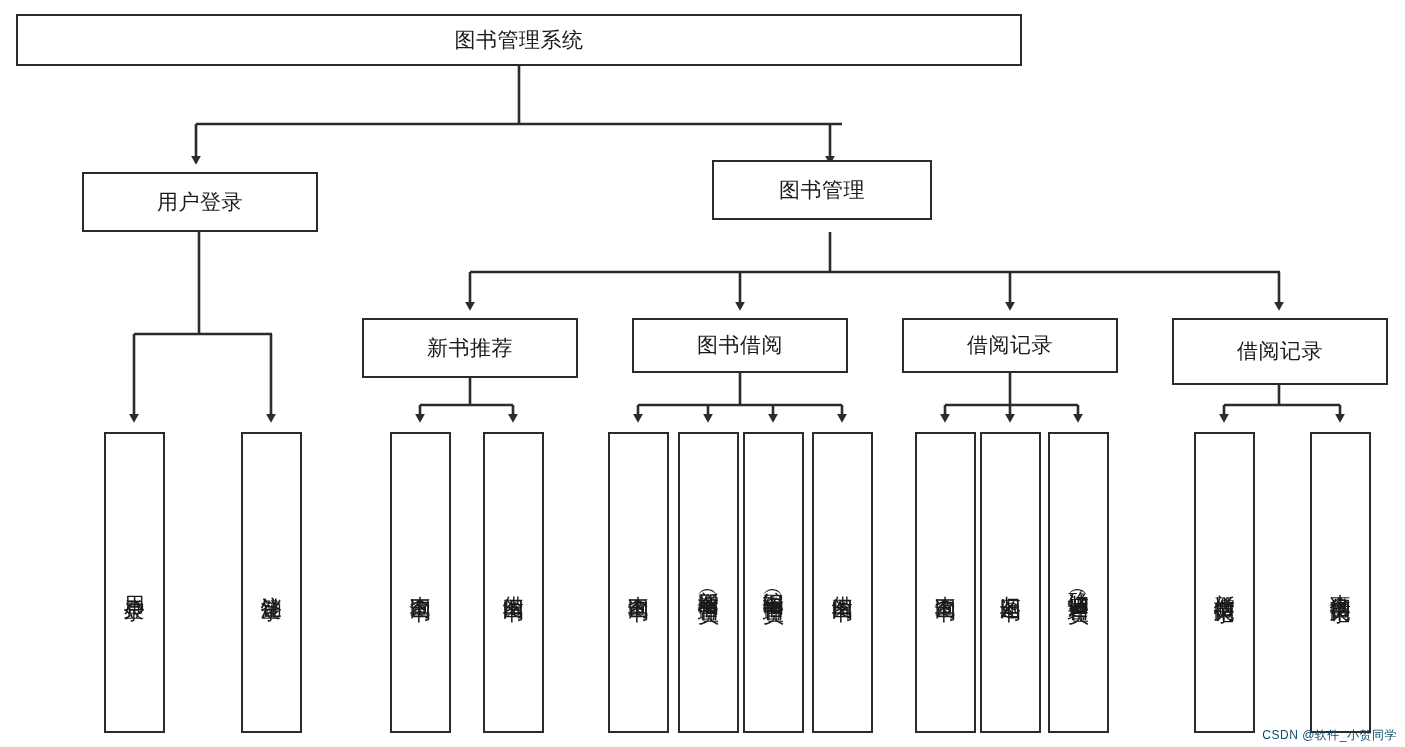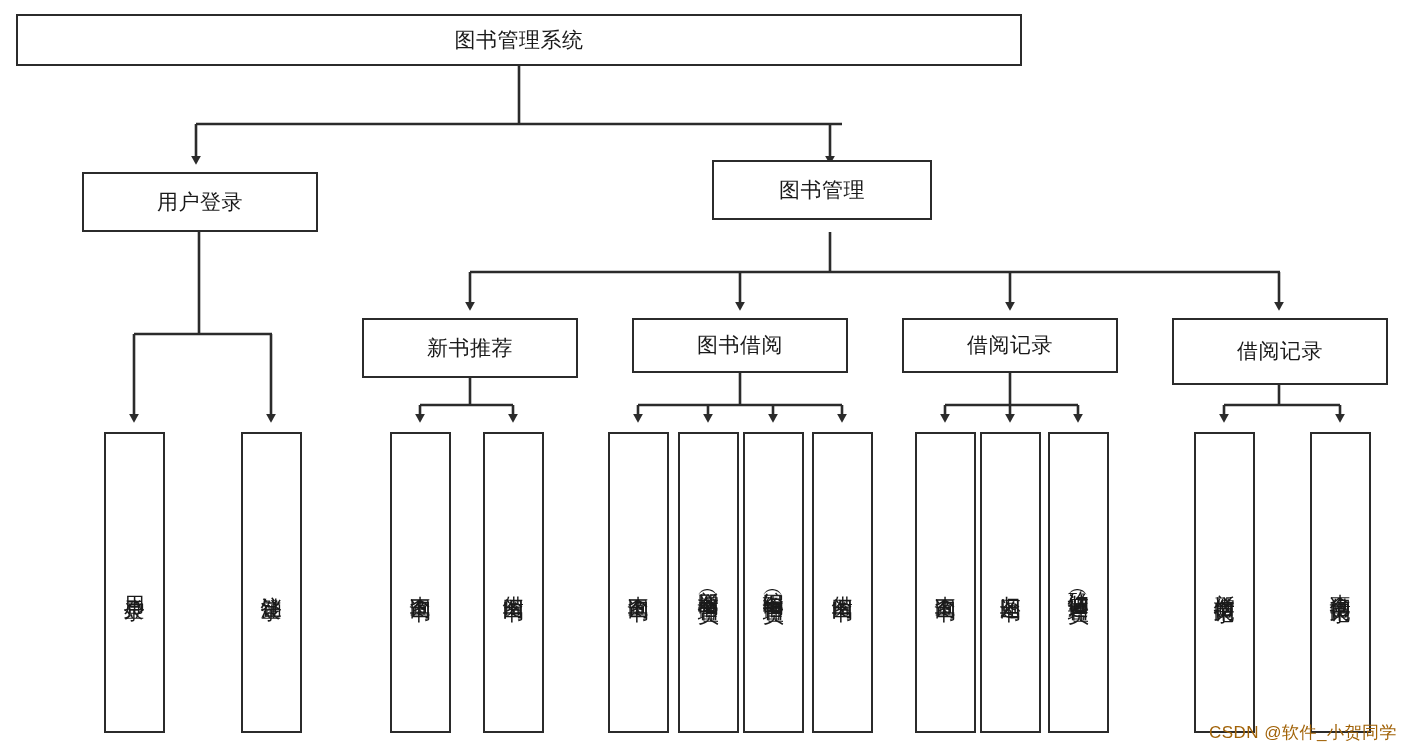--- a/index.html
+++ b/index.html
@@ -56,22 +56,22 @@
     text-orientation: upright;
     font-size: 21px;
     line-height: 1.12;
     letter-spacing: 2px;
     max-height: 272px;
   }
   #watermark {
     position: absolute;
     right: 8px;
     bottom: 3px;
-    font-size: 17px;
-    color: #a16207;
+    font-size: 12px;
+    color: #0c4a6e;
     z-index: 6;
     white-space: nowrap;
     letter-spacing: 0.5px;
   }
 </style>
 </head>
 <body>
 
 <div id="diagram-root">
 

